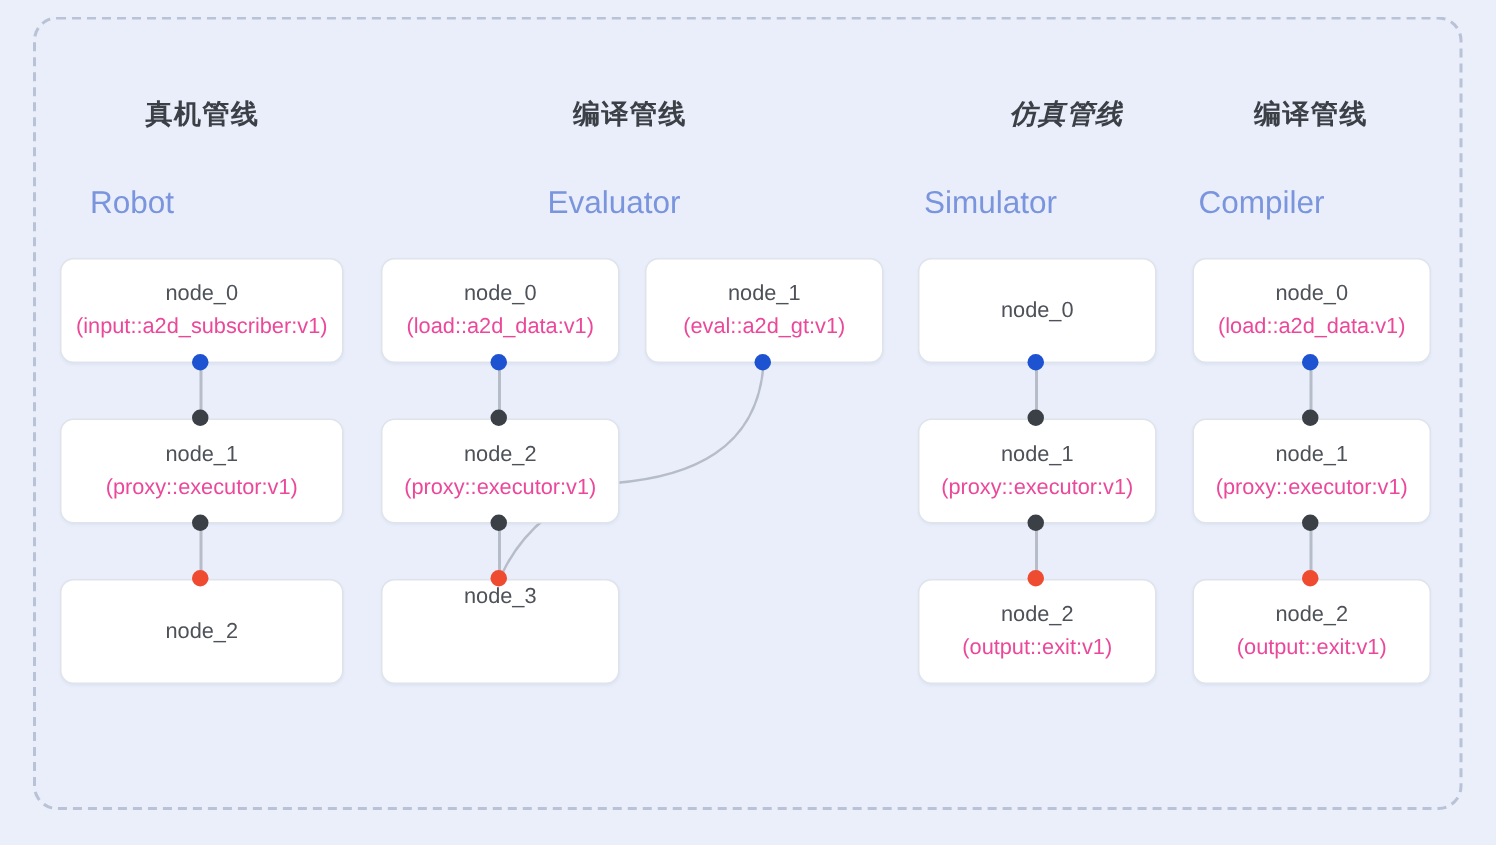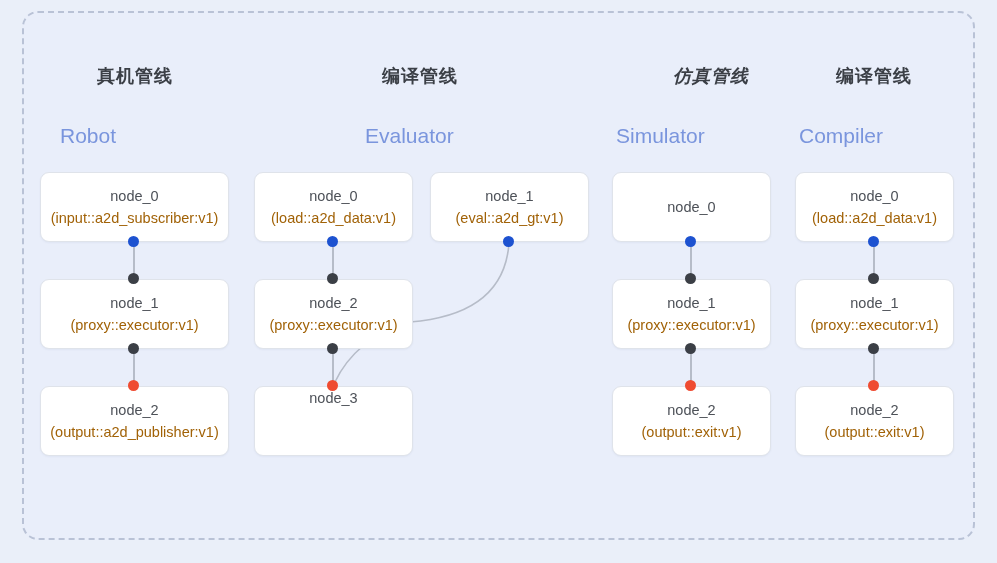--- a/index.html
+++ b/index.html
@@ -27,21 +27,21 @@
     font-size:21px;color:#7a95dd;white-space:nowrap;
   }
 
   .node{
     position:absolute;box-sizing:border-box;
     background:#ffffff;border:1px solid #dfe3ea;border-radius:9px;
     display:flex;flex-direction:column;align-items:center;justify-content:center;
     box-shadow:0 1px 2px rgba(40,60,110,0.05);
   }
   .node .nline1{font-size:14.5px;color:#4d5158;line-height:1.55;}
-  .node .nline2{font-size:14.5px;color:#a16207;line-height:1.55;white-space:nowrap;}
+  .node .nline2{font-size:14.5px;color:#ec4899;line-height:1.55;white-space:nowrap;}
 
   .dot{position:absolute;border-radius:50%;}
   .dot.blue{background:#1d52d0;}
   .dot.black{background:#3b3f46;}
   .dot.red{background:#ef4b31;}
 
   .edge{position:absolute;background:#b6bcc8;width:2px;}
 
   svg.curves{position:absolute;left:0;top:0;width:997px;height:563px;
     pointer-events:none;overflow:visible;}
@@ -76,21 +76,20 @@
   <div class="node" style="left:40px;top:172px;width:189px;height:70px;">
     <div class="nline1">node_0</div>
     <div class="nline2">(input::a2d_subscriber:v1)</div>
   </div>
   <div class="node" style="left:40px;top:279px;width:189px;height:70px;">
     <div class="nline1">node_1</div>
     <div class="nline2">(proxy::executor:v1)</div>
   </div>
   <div class="node" style="left:40px;top:386px;width:189px;height:70px;">
     <div class="nline1">node_2</div>
-    <div class="nline2">(output::a2d_publisher:v1)</div>
   </div>
 
   <div class="dot blue" style="left:128px;top:236px;width:11px;height:11px;"></div>
   <div class="dot black" style="left:128px;top:273px;width:11px;height:11px;"></div>
   <div class="dot black" style="left:128px;top:343px;width:11px;height:11px;"></div>
   <div class="dot red" style="left:128px;top:380px;width:11px;height:11px;"></div>
 
   <div class="edge" style="left:332px;top:241px;height:38px;"></div>
   <div class="edge" style="left:332px;top:348px;height:38px;"></div>
 

